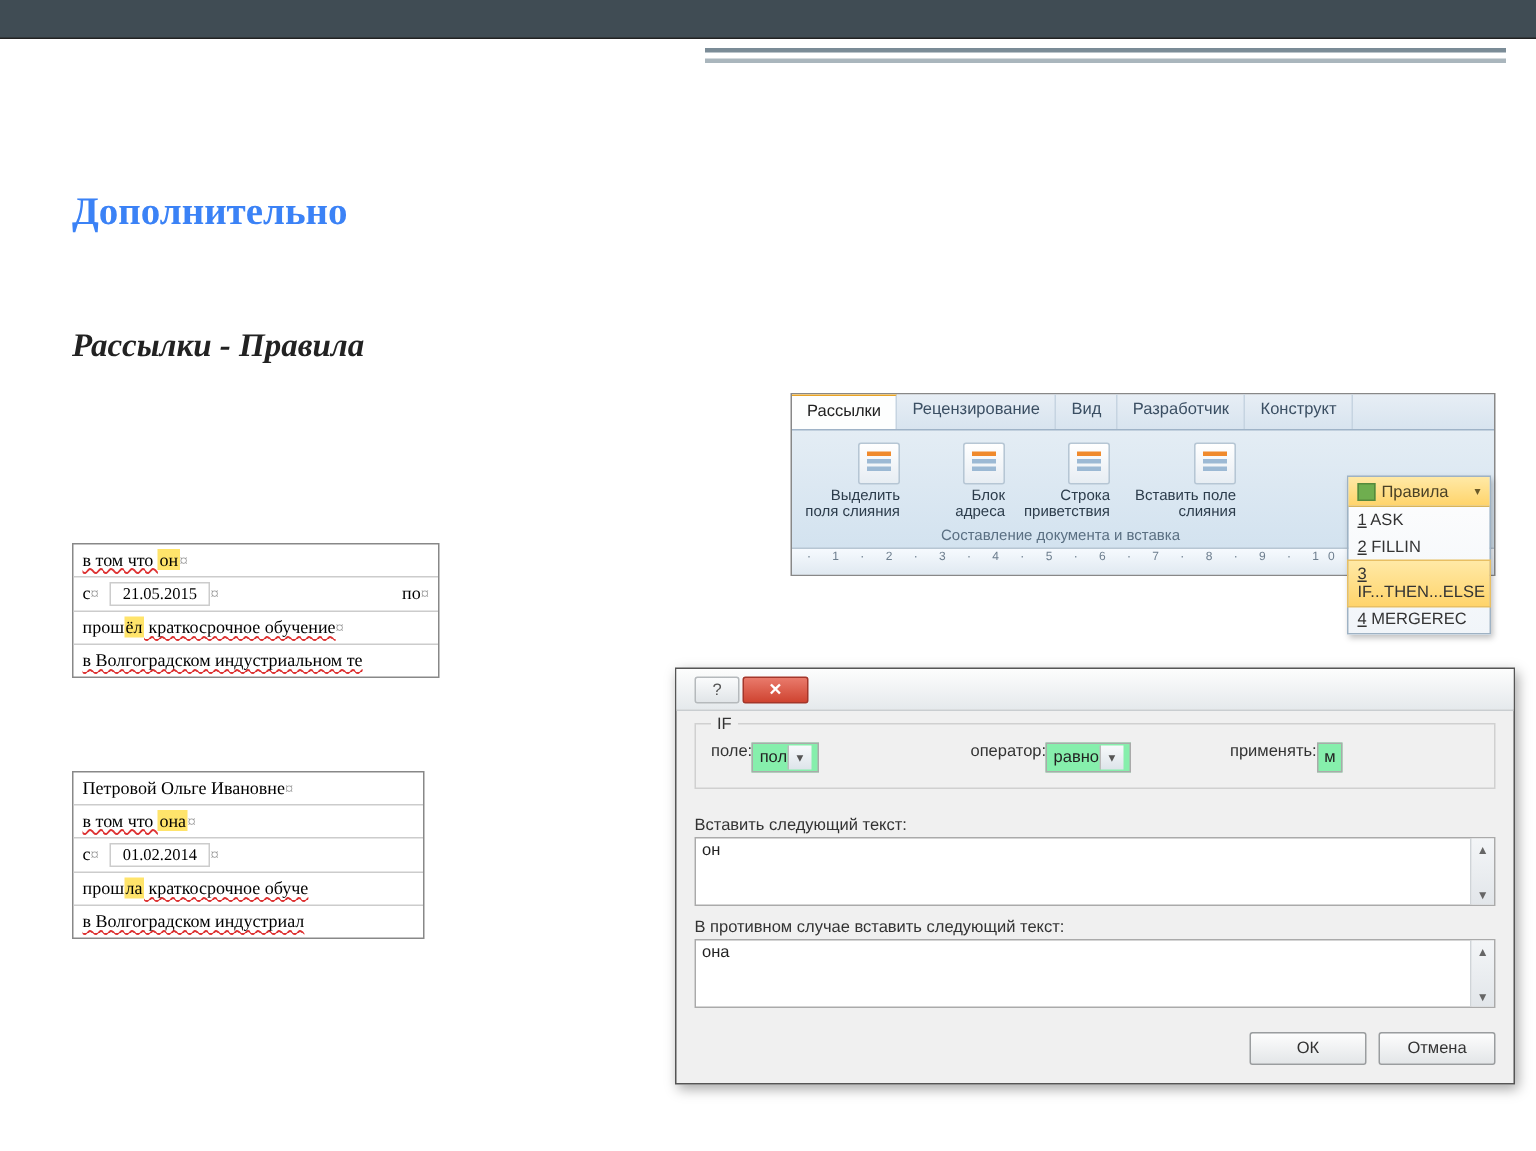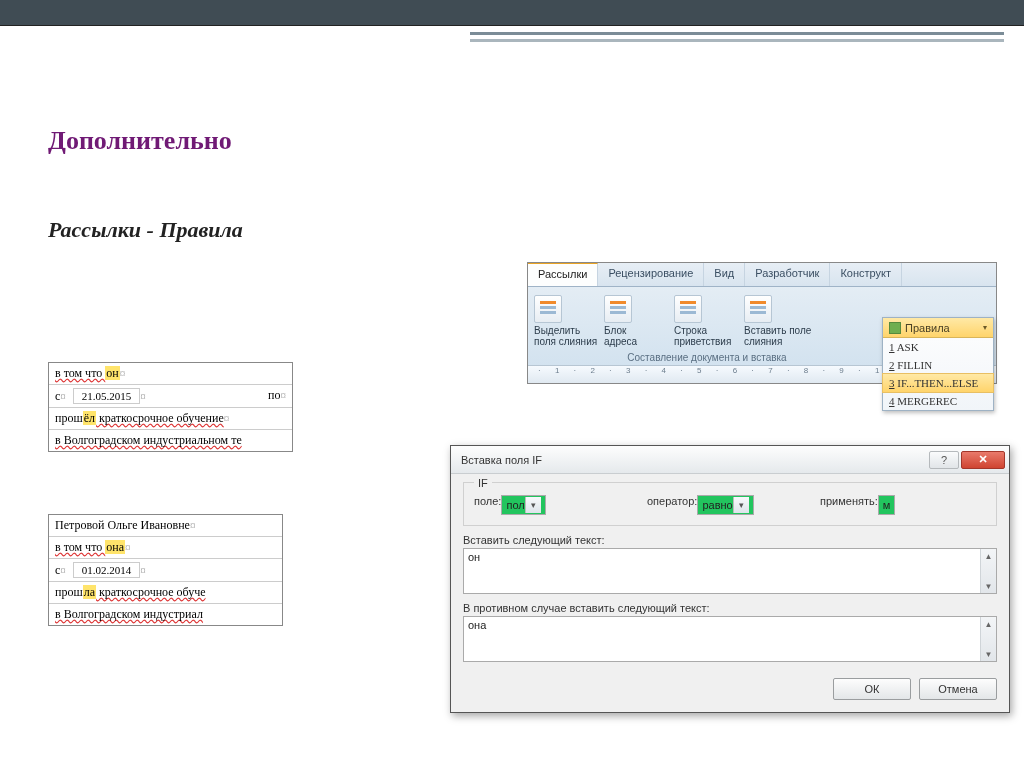--- a/index.html
+++ b/index.html
@@ -5,67 +5,67 @@
   * { box-sizing: border-box; margin: 0; padding: 0; }
   body { width: 1024px; height: 767px; background: #fff; font-family: Georgia, "Times New Roman", serif; overflow: hidden; }
 
   
   .bar1 { height: 26px; background: #404c54; border-bottom: 1px solid #222; }
   .bar-group { position: absolute; top: 32px; left: 470px; right: 20px; }
   .bar2 { height: 3px; background: #7b8c97; margin-bottom: 4px; }
   .bar3 { height: 3px; background: #aab6bd; }
 
   .content { padding: 100px 48px 0 48px; }
-  h1 { font-size: 26px; font-weight: bold; color: #701a75; margin-bottom: 28px; }
+  h1 { font-size: 26px; font-weight: bold; color: #3b82f6; margin-bottom: 28px; }
   .intro { font-size: 22px; color: #222; line-height: 1.4; }
   .intro em { font-style: italic; font-weight: bold; }
 
   
   .doc-snip { position: absolute; border: 1px solid #888; background: #fff; font-family: "Times New Roman", serif; font-size: 12px; }
   .doc-snip .row { padding: 3px 6px; border-bottom: 1px solid #ccc; white-space: nowrap; }
   .doc-snip .row:last-child { border-bottom: none; }
   .hl-yellow { background: #ffe46b; padding: 0 1px; }
   .pilcrow { color: #999; font-size: 11px; }
   .doc-snip .cell { display: inline-block; border: 1px solid #ccc; padding: 1px 8px; margin-left: 4px; font-size: 11px; }
   .redw { text-decoration: underline wavy #d33; text-decoration-skip-ink: none; }
 
   
   .ribbon { position: absolute; left: 527px; top: 262px; width: 470px; border: 1px solid #888; background: linear-gradient(#e9f0f6,#cfe0ee); font-family: "Segoe UI", Tahoma, sans-serif; font-size: 11px; }
   .ribbon-tabs { display: flex; background: linear-gradient(#e7eef5,#d8e4ef); height: 24px; border-bottom: 1px solid #9fb3c7; }
   .ribbon-tab { padding: 4px 10px; color: #3b4f63; border-right: 1px solid #c6d4e1; }
   .ribbon-tab.active { background: #fdfefe; border-top: 1px solid #e8a325; color: #222; }
   .ribbon-body { display: flex; align-items: flex-start; padding: 6px 4px 0 4px; height: 78px; position: relative; }
-  .rbtn { display: flex; flex-direction: column; align-items: flex-start; width: 70px; padding: 2px 2px; color: #2c3c4b; cursor: default; }
+  .rbtn { display: flex; flex-direction: column; align-items: flex-end; width: 70px; padding: 2px 2px; color: #2c3c4b; cursor: default; }
   .rbtn .ric { width: 28px; height: 28px; background: linear-gradient(#fff,#e7edf3); border: 1px solid #b6c6d4; border-radius: 2px; margin-bottom: 2px; position: relative; }
   .rbtn .ric::after { content:""; position:absolute; left:5px; right:5px; top:5px; height:3px; background:#f08a2c; box-shadow: 0 5px 0 #9cb9d4, 0 10px 0 #9cb9d4; }
   .rbtn span { font-size: 10px; text-align: center; line-height: 1.1; }
   .ribbon-group-label { position: absolute; bottom: 2px; left: 10px; right: 120px; font-size: 10px; color: #5a6f82; text-align: center; }
   .ruler { height: 18px; background: linear-gradient(#f6fafe,#e0e9f1); border-top: 1px solid #b7c6d3; font-size: 8px; color: #6d7e8e; letter-spacing: 6px; padding-left: 10px; overflow: hidden; white-space: nowrap; }
 
-  .rules-dd { position: absolute; right: 2px; top: 30px; width: 112px; border: 1px solid #9eb2c4; background: linear-gradient(#fefefe,#f1f5f9); box-shadow: 1px 2px 4px rgba(0,0,0,.25); }
+  .rules-dd { position: absolute; right: 2px; top: 30px; width: 96px; border: 1px solid #9eb2c4; background: linear-gradient(#fefefe,#f1f5f9); box-shadow: 1px 2px 4px rgba(0,0,0,.25); }
   .rules-dd .dd-btn { height: 20px; background: linear-gradient(#ffe9a6,#ffd46b); border-bottom: 1px solid #d9b55a; display:flex; align-items:center; padding:0 6px; font-size:11px; color:#4a4126; }
   .rules-dd .dd-btn .gic { width:12px;height:12px;background:#6fae4f;border:1px solid #568a3d;margin-right:4px; }
   .rules-dd .dd-btn .car { margin-left:auto; font-size:8px; color:#6b5a28; }
-  .rules-dd .dd-item { padding: 3px 6px; font-size: 11px; color: #333; font-family: Liberation Serif, serif; }
+  .rules-dd .dd-item { padding: 3px 6px; font-size: 11px; color: #333; }
   .rules-dd .dd-item u { text-decoration: underline; }
   .rules-dd .dd-item.hl { background: linear-gradient(#ffe9a6,#ffd46b); border:1px solid #e8bf63; margin:-1px; }
 
   
   .dialog { position: absolute; left: 450px; top: 445px; width: 560px; border: 1px solid #555; background: #f0f0f0; font-family: "Segoe UI", Tahoma, sans-serif; font-size: 11px; box-shadow: 2px 3px 8px rgba(0,0,0,.35); }
   .titlebar { height: 28px; background: linear-gradient(#fdfdfd,#e5e9ec); display:flex; align-items:center; padding: 0 4px 0 10px; border-bottom:1px solid #c9cdd0; }
   .titlebar .ttl { flex:1; color:#333; }
   .titlebar .wbtn { width: 30px; height: 18px; margin-left: 2px; display:flex; align-items:center; justify-content:center; border:1px solid #b5b9bc; background: linear-gradient(#fafbfc,#e1e5e8); font-size:11px; color:#555; border-radius:2px; }
   .titlebar .wbtn.close { background: linear-gradient(#e97a6b,#cf4431); color:#fff; border-color:#a3362a; width:44px; font-weight:bold; }
   .dlg-body { padding: 8px 12px 10px 12px; }
-  .grp { border: 1px solid #d0d0d0; padding: 8px 21px 10px 10px; margin-bottom: 8px; background:#f0f0f0; }
+  .grp { border: 1px solid #d0d0d0; padding: 8px 21px 10px 10px; margin-bottom: 18px; background:#f0f0f0; }
   .grp-title { position: relative; top:-14px; background:#f0f0f0; display:inline-block; padding:0 4px; color:#333; }
   .row3 { display:flex; gap: 18px; margin-top:-8px; }
   .fcol { flex:1; display:flex; }
   .lbl { color:#333; margin-bottom:2px; }
-  .combo, .tbox { height: 20px; border:1px solid #aaa; background:#22c55e; display:flex; align-items:center; padding:0 4px; font-size:11px; color:#222; }
+  .combo, .tbox { height: 20px; border:1px solid #aaa; background:#86efac; display:flex; align-items:center; padding:0 4px; font-size:11px; color:#222; }
   .combo .car { margin-left:auto; width:16px; height:16px; border-left:1px solid #bbb; background: linear-gradient(#f7f9fb,#dde4ea); display:flex;align-items:center;justify-content:center; font-size:9px; color:#555; }
   .tarea-wrap { position:relative; }
   .tarea { height: 46px; border:1px solid #aaa; background:#fff; padding:2px 14px 2px 4px; font-size:11px; color:#222; overflow:hidden; }
   .sbar { position:absolute; right:1px; top:1px; bottom:1px; width:16px; background: linear-gradient(#f3f5f7,#e2e6ea); border-left:1px solid #cfd4d8; }
   .sbar .ar { height:14px; display:flex;align-items:center;justify-content:center; font-size:8px; color:#666; }
   .sbar .ar.bot { position:absolute; bottom:0; left:0; right:0; }
   .dlg-buttons { display:flex; justify-content:flex-end; gap:8px; padding: 6px 12px 12px 0; }
   .btn { width: 78px; height: 22px; border:1px solid #9a9d9f; background: linear-gradient(#fdfdfd,#e3e6e8); border-radius:2px; font-size:11px; color:#333; display:flex;align-items:center;justify-content:center; }
 </style>
 </head>
@@ -162,21 +162,20 @@
       <div class="dd-item"><u>2</u> <span>FILLIN</span></div>
       <div class="dd-item hl"><u>3</u> <span>IF...THEN...ELSE</span></div>
       <div class="dd-item"><u>4</u> <span>MERGEREC</span></div>
     </div>
   </div>
   <div class="ruler">· 1 · 2 · 3 · 4 · 5 · 6 · 7 · 8 · 9 · 10 · 11 · 12 ·</div>
 </div>
 
 <div class="dialog">
   <div class="titlebar">
-    <span class="ttl">Вставка поля IF</span>
     <div class="wbtn">?</div>
     <div class="wbtn close">✕</div>
   </div>
   <div class="dlg-body">
     <div class="grp">
       <span class="grp-title">IF</span>
       <div class="row3">
         <div class="fcol">
           <span class="lbl">поле:</span>
           <div class="combo">

